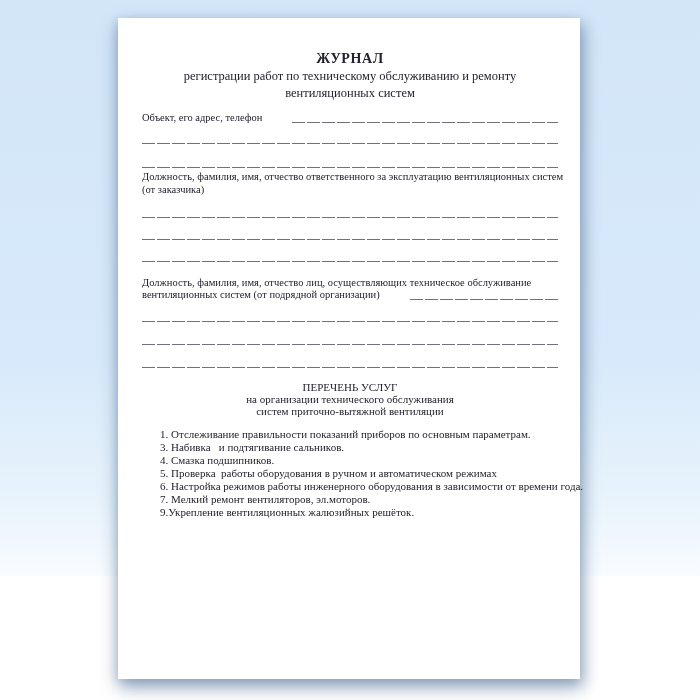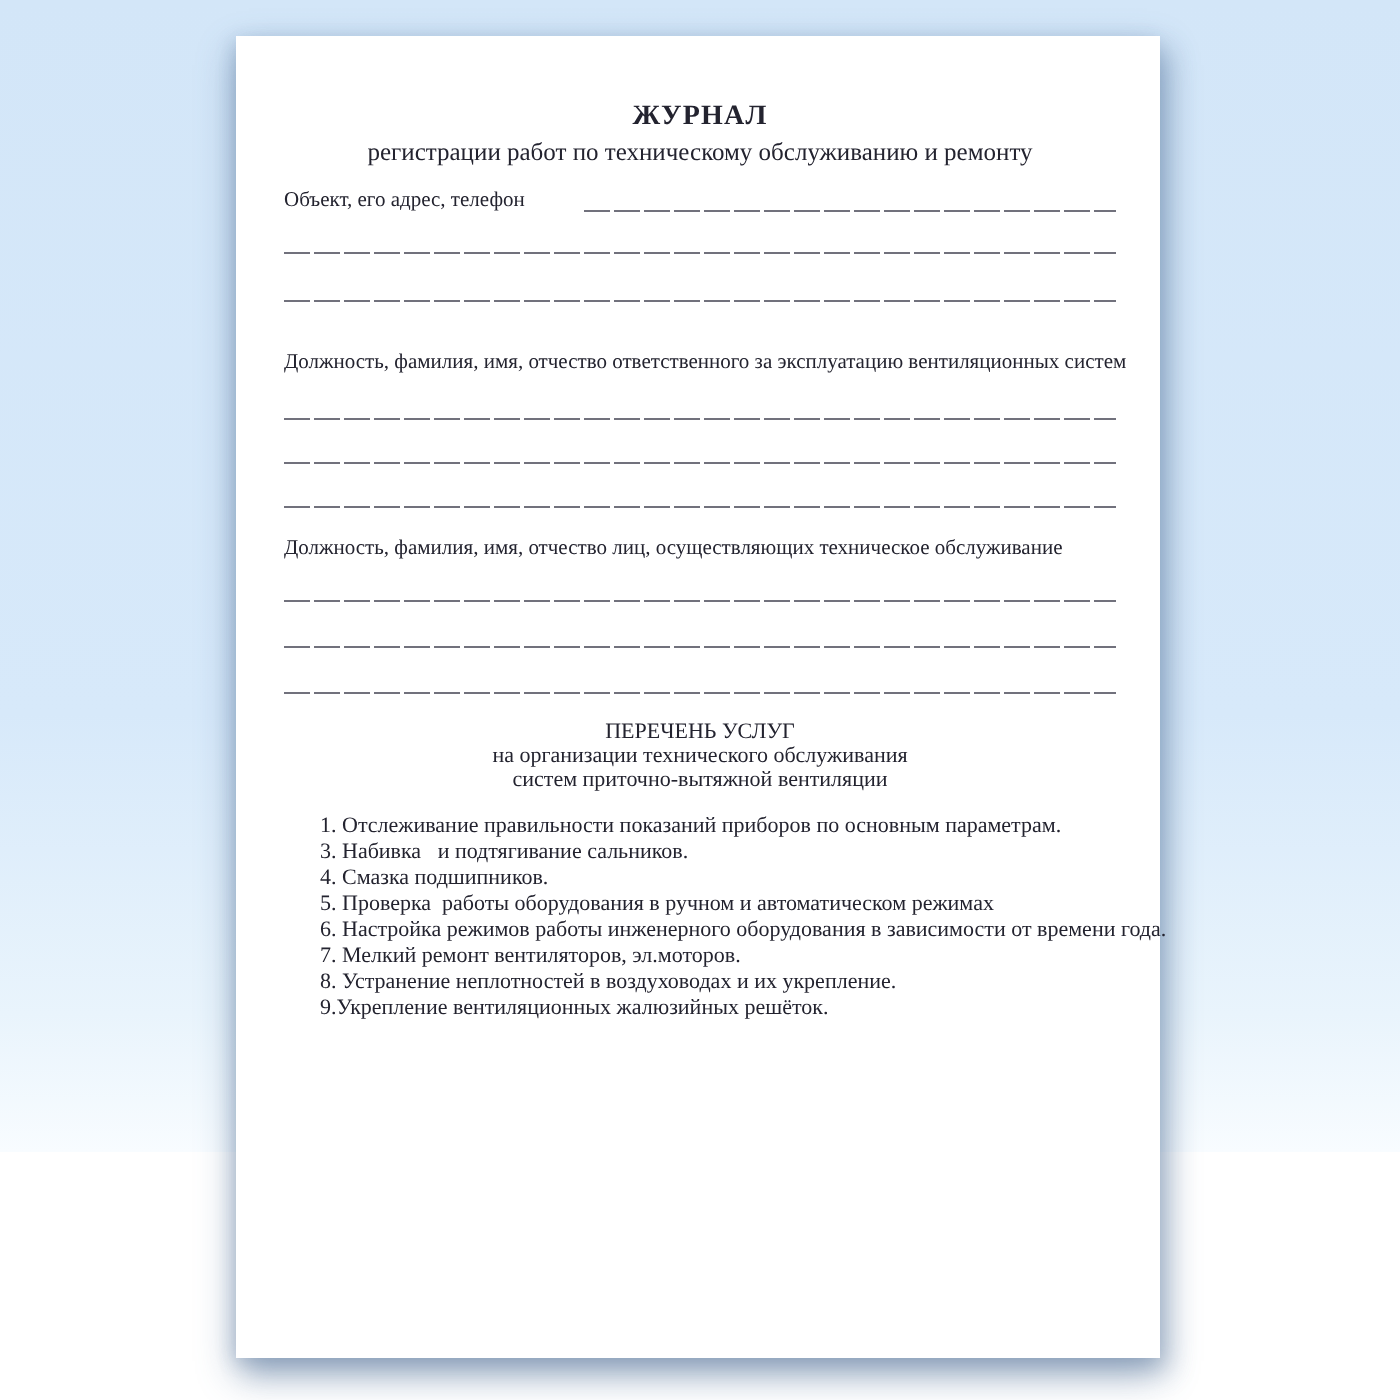--- a/index.html
+++ b/index.html
@@ -40,71 +40,76 @@
   .field-row .bline{line-height:14px;}
   .tail{
     flex:1;height:1px;margin-bottom:2px;
     background:repeating-linear-gradient(to right, var(--line) 0 13px, rgba(0,0,0,0) 13px 15px);
   }
   .fill-line{
     position:relative;
     background:repeating-linear-gradient(to right, var(--line) 0 13px, rgba(0,0,0,0) 13px 15px) left bottom / 100% 1px no-repeat;
   }
   .h19{height:19px;} .h24{height:24px;} .h22{height:22px;} .h20{height:20px;} .h23{height:23px;}
-  .para-customer{margin-top:24px;}
+  .para-customer{margin-top:2px;}
   .para-contractor{margin-top:14px;}
   .services-title{margin-top:13px;font-size:11px;font-weight:normal;line-height:12px;text-align:center;}
   .services-title .st-line{white-space:pre;}
   .service-list{margin-top:11px;margin-left:18px;}
   .service-list .li{font-size:11px;line-height:13px;white-space:pre;}
 </style>
 </head>
 <body>
 
 <div class="scene">
   <div class="page">
 
     <div class="doc-title">ЖУРНАЛ</div>
     <div class="doc-subtitle">регистрации работ по техническому обслуживанию и ремонту</div>
+    <div class="doc-subtitle">вентиляционных систем</div>
 
     <div class="field-row">
       <span class="bline">Объект, его адрес, телефон</span>
       <span class="tail"></span>
     </div>
 
     <div class="fill-line h19"></div>
     <div class="fill-line h24"></div>
 
     <div class="para-customer">
       <div class="bline">Должность, фамилия, имя, отчество ответственного за эксплуатацию вентиляционных систем</div>
+      <div class="bline">(от заказчика)</div>
     </div>
 
     <div class="fill-line h22"></div>
     <div class="fill-line h22"></div>
     <div class="fill-line h22"></div>
 
     <div class="para-contractor">
       <div class="bline">Должность, фамилия, имя, отчество лиц, осуществляющих техническое обслуживание</div>
+      <div class="field-row" style="margin-top:0;height:13px;">
+        <span class="bline">вентиляционных систем (от подрядной организации)</span>
+        <span class="tail"></span>
+      </div>
     </div>
 
     <div class="fill-line h20"></div>
     <div class="fill-line h23"></div>
     <div class="fill-line h23"></div>
 
     <div class="services-title">
       <div class="st-line">ПЕРЕЧЕНЬ УСЛУГ</div>
       <div class="st-line">на организации технического обслуживания</div>
       <div class="st-line">систем приточно-вытяжной вентиляции</div>
     </div>
 
     <div class="service-list">
       <div class="li">1. Отслеживание правильности показаний приборов по основным параметрам.</div>
       <div class="li">3. Набивка   и подтягивание сальников.</div>
       <div class="li">4. Смазка подшипников.</div>
       <div class="li">5. Проверка  работы оборудования в ручном и автоматическом режимах</div>
       <div class="li">6. Настройка режимов работы инженерного оборудования в зависимости от времени года.</div>
       <div class="li">7. Мелкий ремонт вентиляторов, эл.моторов.</div>
-      <div class="li">8. Устранение неплотностей в воздуховодах и их укрепление.</div>
       <div class="li">9.Укрепление вентиляционных жалюзийных решёток.</div>
     </div>
 
   </div>
 </div>
 
 </body></html>

